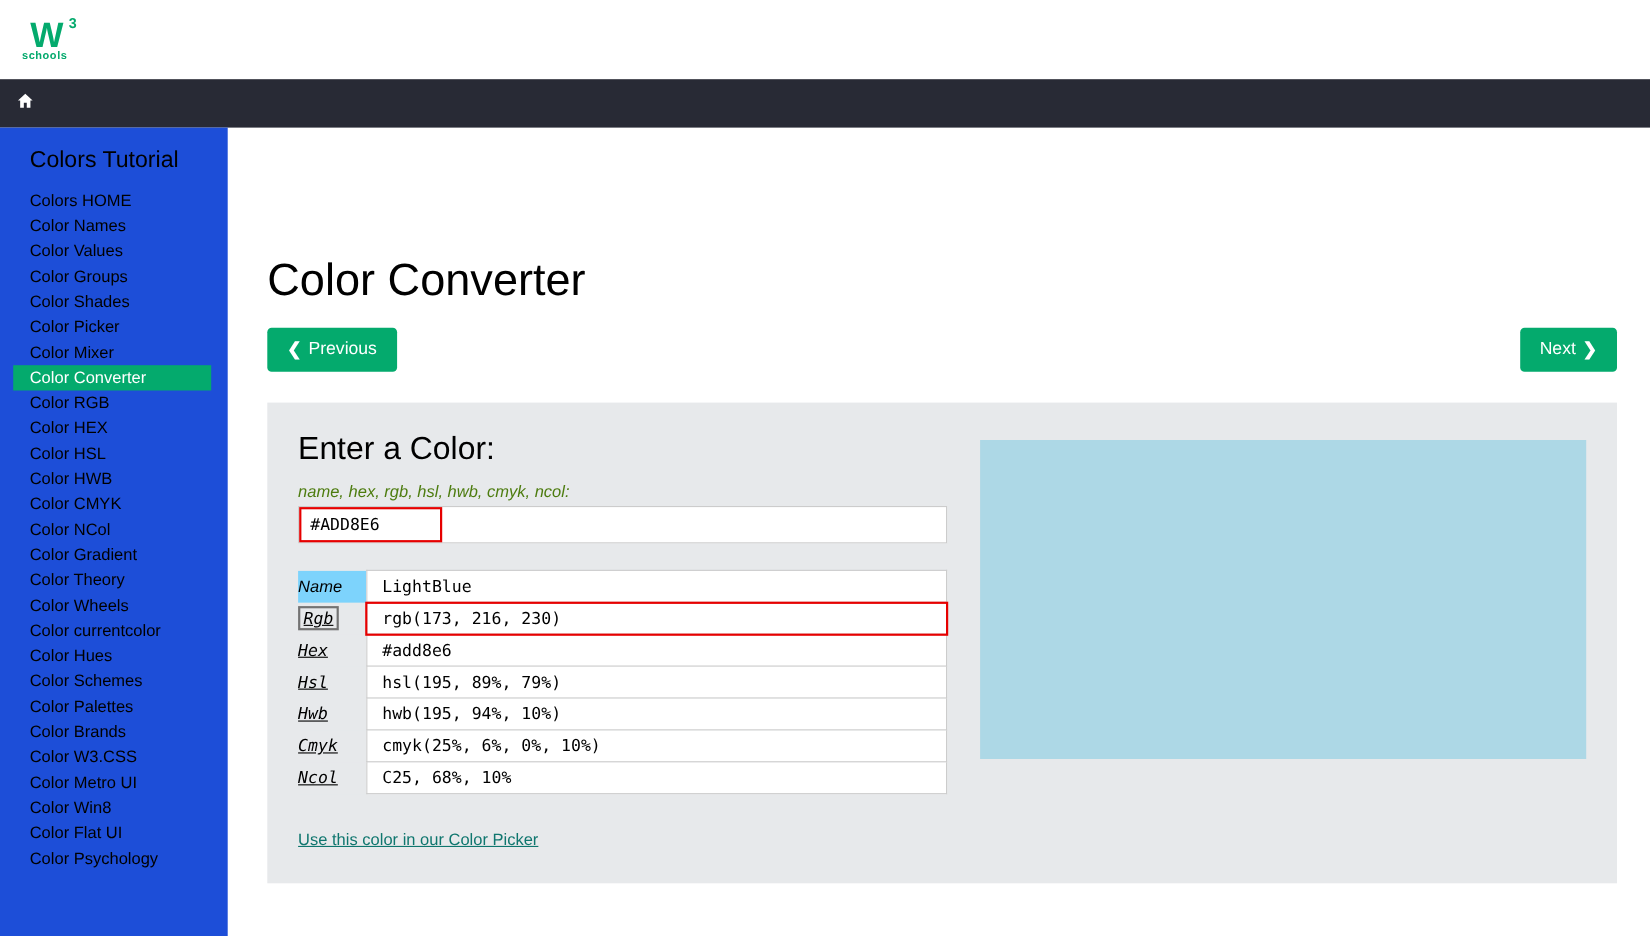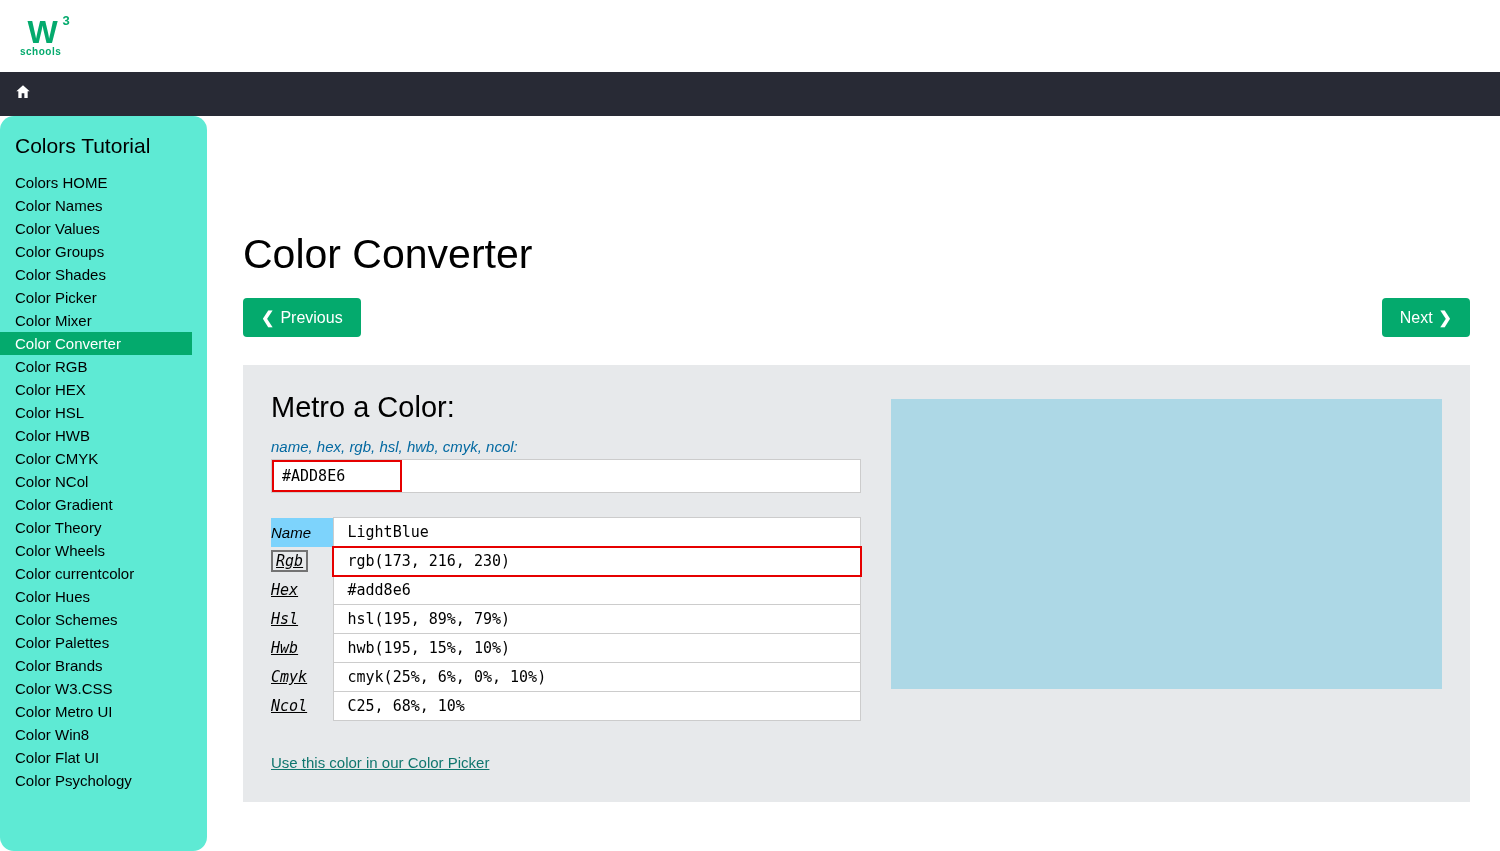--- a/index.html
+++ b/index.html
@@ -9,21 +9,21 @@
     .logo { display: flex; flex-direction: column; align-items: center; color: #04AA6D; }
     .logo-w { font-size: 32px; font-weight: bold; letter-spacing: -4px; position: relative; line-height: 1; }
     .logo-sup { font-size: 13px; position: absolute; top: -2px; right: -12px; font-weight: bold;}
     .logo-text { font-size: 10px; font-weight: bold; margin-top: -2px; letter-spacing: 0.5px; }
     
     .dark-nav { height: 44px; background: #282A35; display: flex; align-items: center; padding-left: 14px; }
     .home-icon { color: #fff; font-size: 17px; cursor: pointer; }
     
     .main-container { display: flex; height: calc(851px - 72px - 44px); }
     
-    .sidebar { width: 207px; background: #5eead4; height: 100%; overflow-y: auto; position: relative; padding-top: 18px; padding-left: 15px; padding-right: 0; border-radius: 14px; }
+    .sidebar { width: 207px; background: #1d4ed8; height: 100%; overflow-y: auto; position: relative; padding-top: 18px; padding-left: 27px; padding-right: 0; }
     .sidebar-heading { font-size: 21px; color: #000; margin-bottom: 13px; font-weight: 400; }
     .sidebar-item { display: block; font-size: 15px; color: #000; padding: 3px 0 3px 0; cursor: pointer; text-decoration: none; margin-left: -15px; padding-left: 15px;}
     .sidebar-item.active { background: #04AA6D; color: #fff; padding-left: 15px; width: 100%;}
     
     .sidebar::-webkit-scrollbar { width: 16px; }
     .sidebar::-webkit-scrollbar-track { background: #f1f1f1; }
     .sidebar::-webkit-scrollbar-thumb { background: #c1c1c1; }
     
     .content { flex: 1; padding: 0 30px 0 36px; overflow-y: auto; height: 100%; }
     .page-title { font-size: 41px; font-weight: 400; margin-top: 115px; margin-bottom: 20px; color: #000;}
@@ -31,21 +31,21 @@
     .nav-buttons { display: flex; justify-content: space-between; margin-bottom: 28px; }
     .nav-btn { background: #04AA6D; color: #fff; border: none; padding: 10px 18px; font-size: 16px; cursor: pointer; border-radius: 4px; display: flex; align-items: center; gap: 6px; font-weight: 400;}
     .nav-btn .chevron { font-weight: bold; }
     
     .converter-panel { background: #E7E9EB; padding: 26px 28px 30px 28px;}
     .panel-inner { display: flex; gap: 30px; }
     .panel-left { width: 590px;}
     .panel-right { flex: 1; }
     
     .enter-title { font-size: 29px; font-weight: 400; margin-bottom: 14px; }
-    .hint { font-style: italic; font-size: 15px; color: #0369a1; margin-bottom: 4px; }
+    .hint { font-style: italic; font-size: 15px; color: #4d7c0f; margin-bottom: 4px; }
     .input-row-wrap { width: 100%; background: #fff; border: 1px solid #ccc; display: flex; align-items: stretch;}
     .input-red-box { width: 130px; border: 2px solid #e60000; padding: 5px 8px; font-family: Consolas, monospace; font-size: 15px;}
     .input-rest { flex: 1; padding: 5px 8px;}
     
     .results-table { width: 100%; margin-top: 24px; border-collapse: collapse; }
     .results-table td { border: 1px solid #ccc; background: #fff; padding: 5px 8px; font-size: 15px; vertical-align: middle;}
     .results-table td.label-cell { width: 62px; font-style: italic; background: #E7E9EB; border: none; padding-left: 0;}
     .results-table td.label-cell a { color: #000; text-decoration: underline; font-family: Consolas, monospace; font-size: 15px;}
     .results-table td.value-cell { font-family: Consolas, monospace; padding-left: 14px; }
     .results-table td.name-label { font-style: italic; background: #7dd3fc; border: none; padding-left:0; font-family: 'Segoe UI', Arial;}
@@ -121,21 +121,21 @@
       </button>
       <button class="nav-btn">
         <span>Next</span>
         <span class="chevron">❯</span>
       </button>
     </div>
 
     <div class="converter-panel">
       <div class="panel-inner">
         <div class="panel-left">
-          <h2 class="enter-title">Metro a Color:</h2>
+          <h2 class="enter-title">Enter a Color:</h2>
           <div class="hint">name, hex, rgb, hsl, hwb, cmyk, ncol:</div>
 
           <div class="input-row-wrap">
             <div class="input-red-box">#ADD8E6</div>
             <div class="input-rest"></div>
           </div>
 
           <table class="results-table">
             <tbody id="results-body">
                 <tr>
@@ -149,21 +149,21 @@
                 <tr>
                   <td class="label-cell"><a href="#">Hex</a></td>
                   <td class="value-cell">#add8e6</td>
                 </tr>
                 <tr>
                   <td class="label-cell"><a href="#">Hsl</a></td>
                   <td class="value-cell">hsl(195, 89%, 79%)</td>
                 </tr>
                 <tr>
                   <td class="label-cell"><a href="#">Hwb</a></td>
-                  <td class="value-cell">hwb(195, 15%, 10%)</td>
+                  <td class="value-cell">hwb(195, 94%, 10%)</td>
                 </tr>
                 <tr>
                   <td class="label-cell"><a href="#">Cmyk</a></td>
                   <td class="value-cell">cmyk(25%, 6%, 0%, 10%)</td>
                 </tr>
                 <tr>
                   <td class="label-cell"><a href="#">Ncol</a></td>
                   <td class="value-cell">C25, 68%, 10%</td>
                 </tr>
               </tbody>

